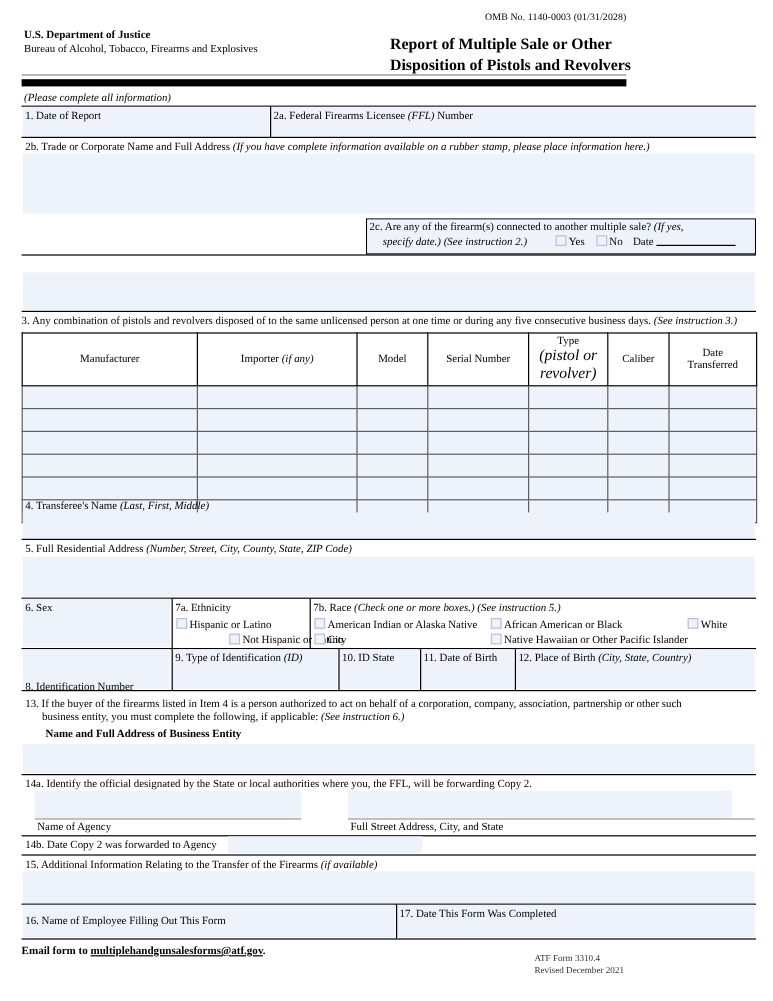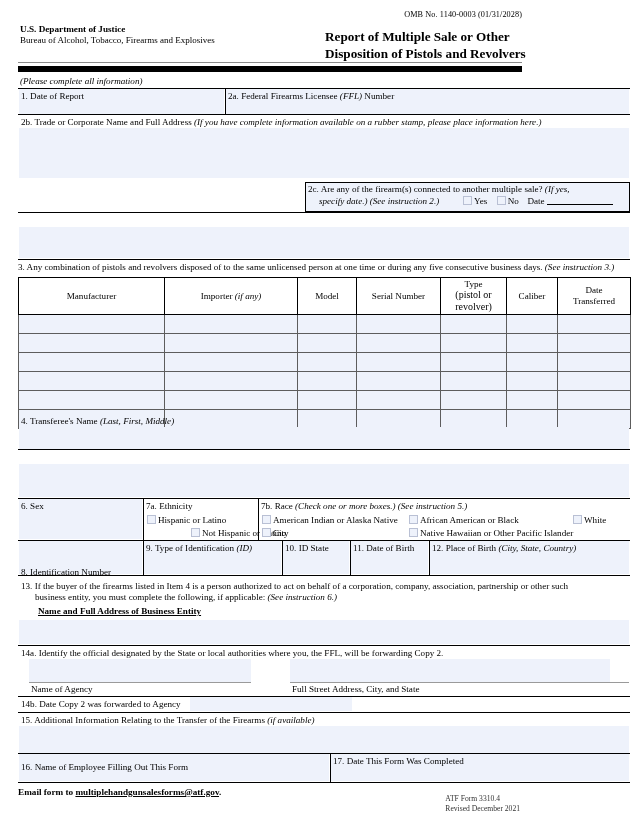--- a/index.html
+++ b/index.html
@@ -63,21 +63,21 @@
 
   
   .abs { position: absolute; box-sizing: border-box; }
 
   .lbl {
     font-size: 9.1px;
     line-height: 1.25;
     white-space: nowrap;
   }
   .it { font-style: italic; }
-  .bld { font-weight: bold; text-decoration: underline; }
+  .bld { font-weight: bold; }
 
   
   .field {
     position: absolute;
     background: #eef2fb;
     box-sizing: border-box;
   }
   .box { border: 1px solid #000000; box-sizing: border-box; }
 
   .hline {
@@ -130,21 +130,21 @@
     vertical-align: middle;
     height: 24px;
     background: #ffffff;
   }
   .tbl td {
     border: 1px solid #5d5d5d;
     background: #eef2fb;
     height: 18px;
     padding: 0;
   }
-  .tbl .sub { font-size: 10px; display: block; }
+  .tbl .sub { font-style: italic; font-size: 13px; display: block; }
 
   .footnote {
     position: absolute;
     right: 16px;
     bottom: 20px;
     font-size: 7.6px;
     line-height: 1.3;
     text-align: left;
     color: #333333;
   }
@@ -299,20 +299,23 @@
         </tr>
     </tbody>
   </table>
 
   <div class="abs lbl" style="left:21px; top:416px;">
     <span>4.    Transferee's Name  </span><span class="it">(Last, First, Middle)</span>
   </div>
   <div class="field" style="left:19px; top:427px; width:610px; height:22px;"></div>
 
   <div class="hline" style="left:18px; width:612px; top:449px;"></div>
+  <div class="abs lbl" style="left:21px; top:452px;">
+    <span>5.    Full Residential Address  </span><span class="it">(Number, Street, City, County, State, ZIP Code)</span>
+  </div>
   <div class="field" style="left:19px; top:464px; width:610px; height:33px;"></div>
 
   <div class="hline" style="left:18px; width:612px; top:498px;"></div>
 
   <div class="field" style="left:19px; top:499px; width:123px; height:40px;"></div>
   <div class="abs lbl" style="left:21px; top:501px;">6.     Sex</div>
 
   <div class="vline" style="left:143px; top:499px; height:41px;"></div>
   <div class="abs lbl" style="left:146px; top:501px;">7a.  Ethnicity</div>
 

